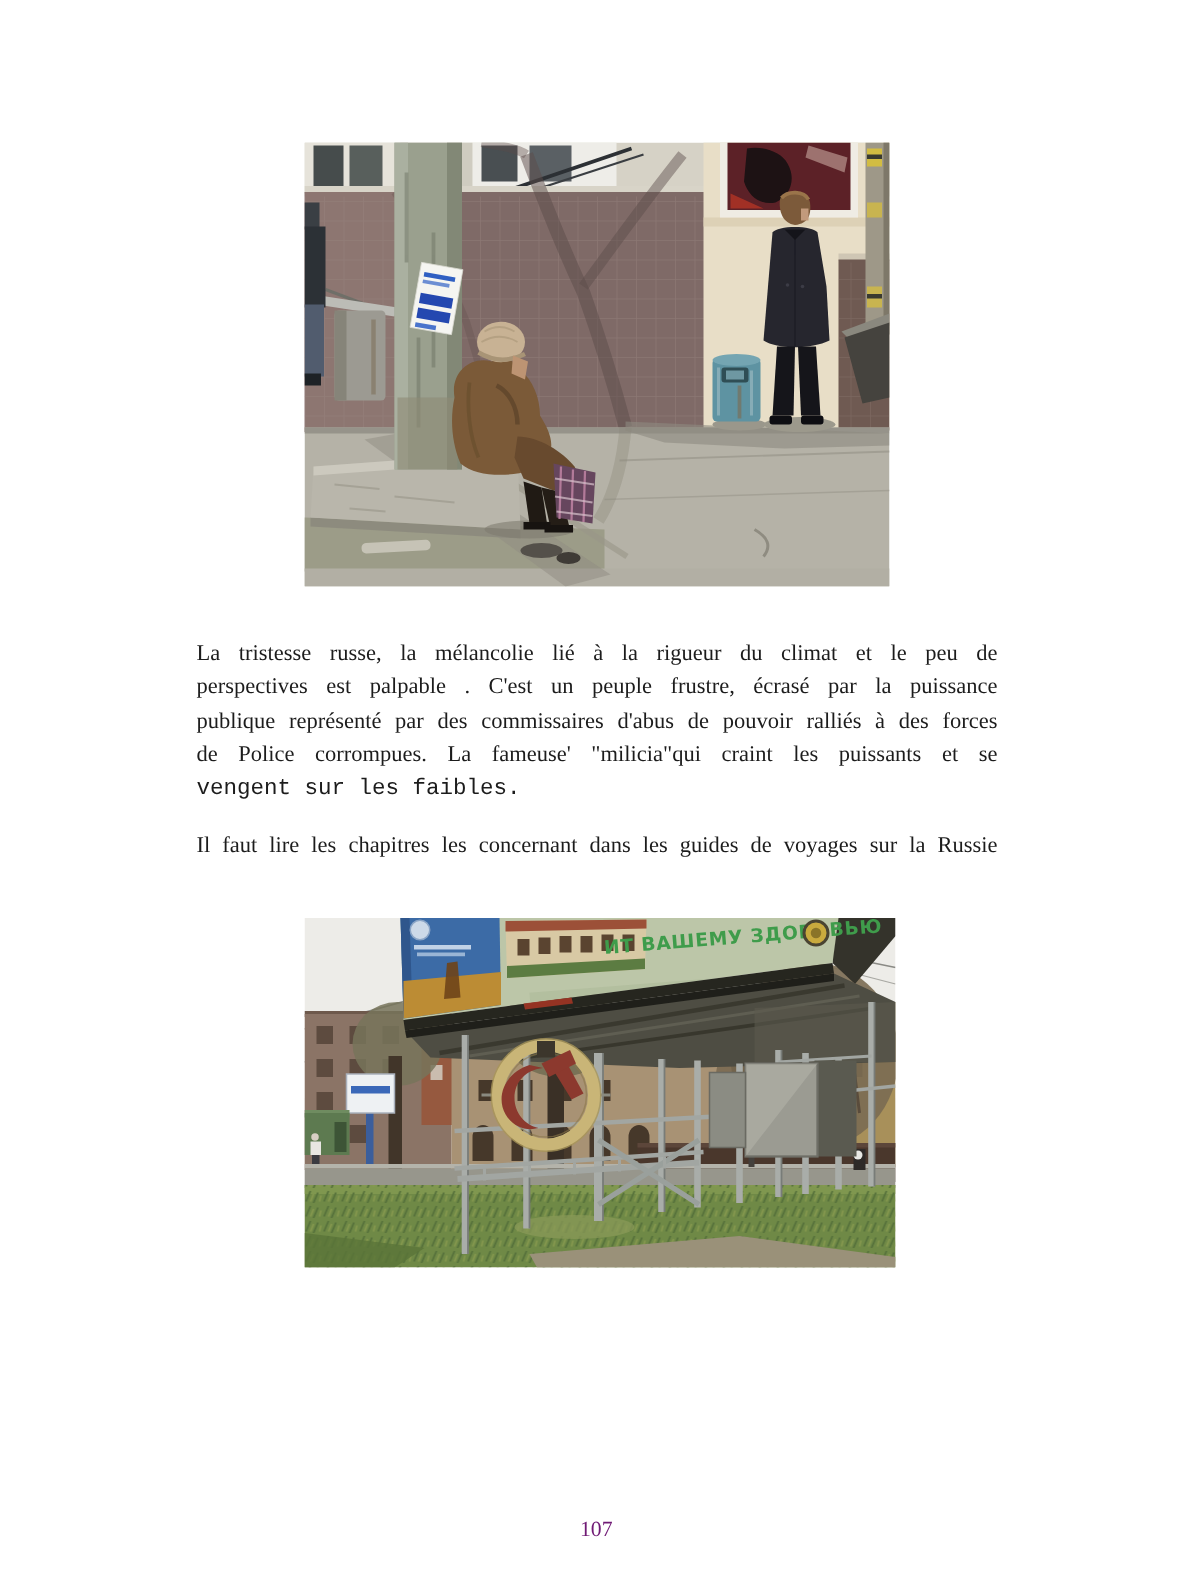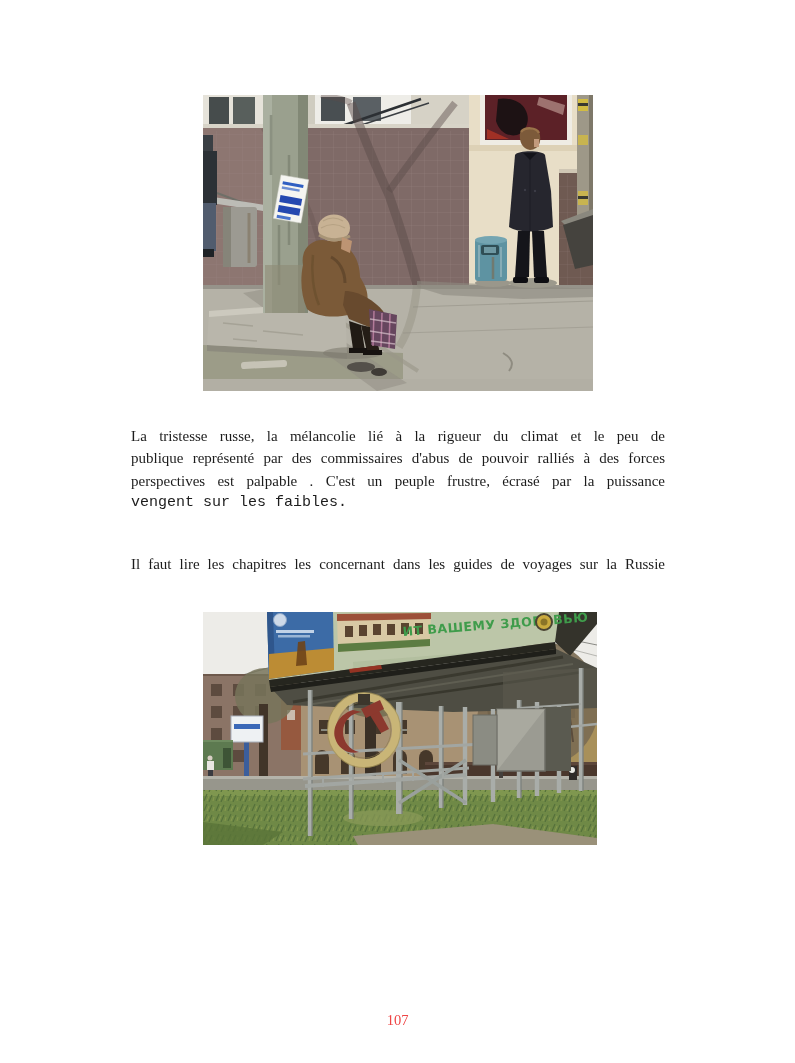--- a/index.html
+++ b/index.html
@@ -5,21 +5,21 @@
   html,body{margin:0;padding:0;background:#ffffff;}
   .page{position:relative;width:795px;height:1063px;background:#fff;overflow:hidden;
         font-family:"Liberation Serif",serif;color:#1c1c1c;padding-left:40px;}
   .photo{position:absolute;line-height:0;}
   .photo svg{display:block;}
   .para{position:absolute;left:131px;width:534px;font-size:15px;line-height:22.4px;}
   .tl{min-height:22.4px;}
   .jl{text-align:justify;text-align-last:justify;}
   .ll{text-align:center;text-align-last:left;font-family:Liberation Mono, monospace;}
   .pageno{position:absolute;top:1012px;left:0;width:795px;text-align:center;
-          font-size:14.5px;color:#ef4444;}
+          font-size:14.5px;color:#701a75;}
 </style>
 </head>
 <body>
 
 <div class="page">
 
   <div class="photo" style="left:203px;top:95px;">
     <svg width="390" height="296" viewBox="0 0 390 296">
       <defs>
         <pattern id="tiles1" width="13" height="13" patternUnits="userSpaceOnUse">
@@ -184,22 +184,23 @@
       <g>
         <polygon points="166,214 194,220 192,254 168,250" fill="#66465e"></polygon>
         <path d="M171,216 L170,251 M179,218 L178,252 M187,219 L186,253" stroke="#c687a8" stroke-width="1.5" opacity="0.8"></path>
         <path d="M167,224 L193,228 M167,236 L192,240 M168,246 L192,249" stroke="#d8c2cc" stroke-width="1.5" opacity="0.7"></path>
       </g>
     </svg>
   </div>
 
   <div class="para" style="top:425px;">
     <div class="tl jl">La tristesse russe, la mélancolie lié à la rigueur du climat et le peu de</div>
+    <div class="tl jl">perspectives est palpable . C'est un peuple frustre, écrasé par la puissance</div>
     <div class="tl jl">publique représenté par des commissaires d'abus de pouvoir ralliés à des forces</div>
-    <div class="tl jl">perspectives est palpable . C'est un peuple frustre, écrasé par la puissance</div>
+    <div class="tl jl">de Police corrompues. La fameuse' "milicia"qui craint les puissants et se</div>
     <div class="tl ll">vengent sur les faibles.</div>
   </div>
 
   <div class="para" style="top:553px;">
     <div class="tl jl">Il faut lire les chapitres les concernant dans les guides de voyages sur la Russie</div>
   </div>
 
   <div class="photo" style="left:203px;top:612px;">
     <svg width="394" height="233" viewBox="0 0 394 233">
       <defs>

